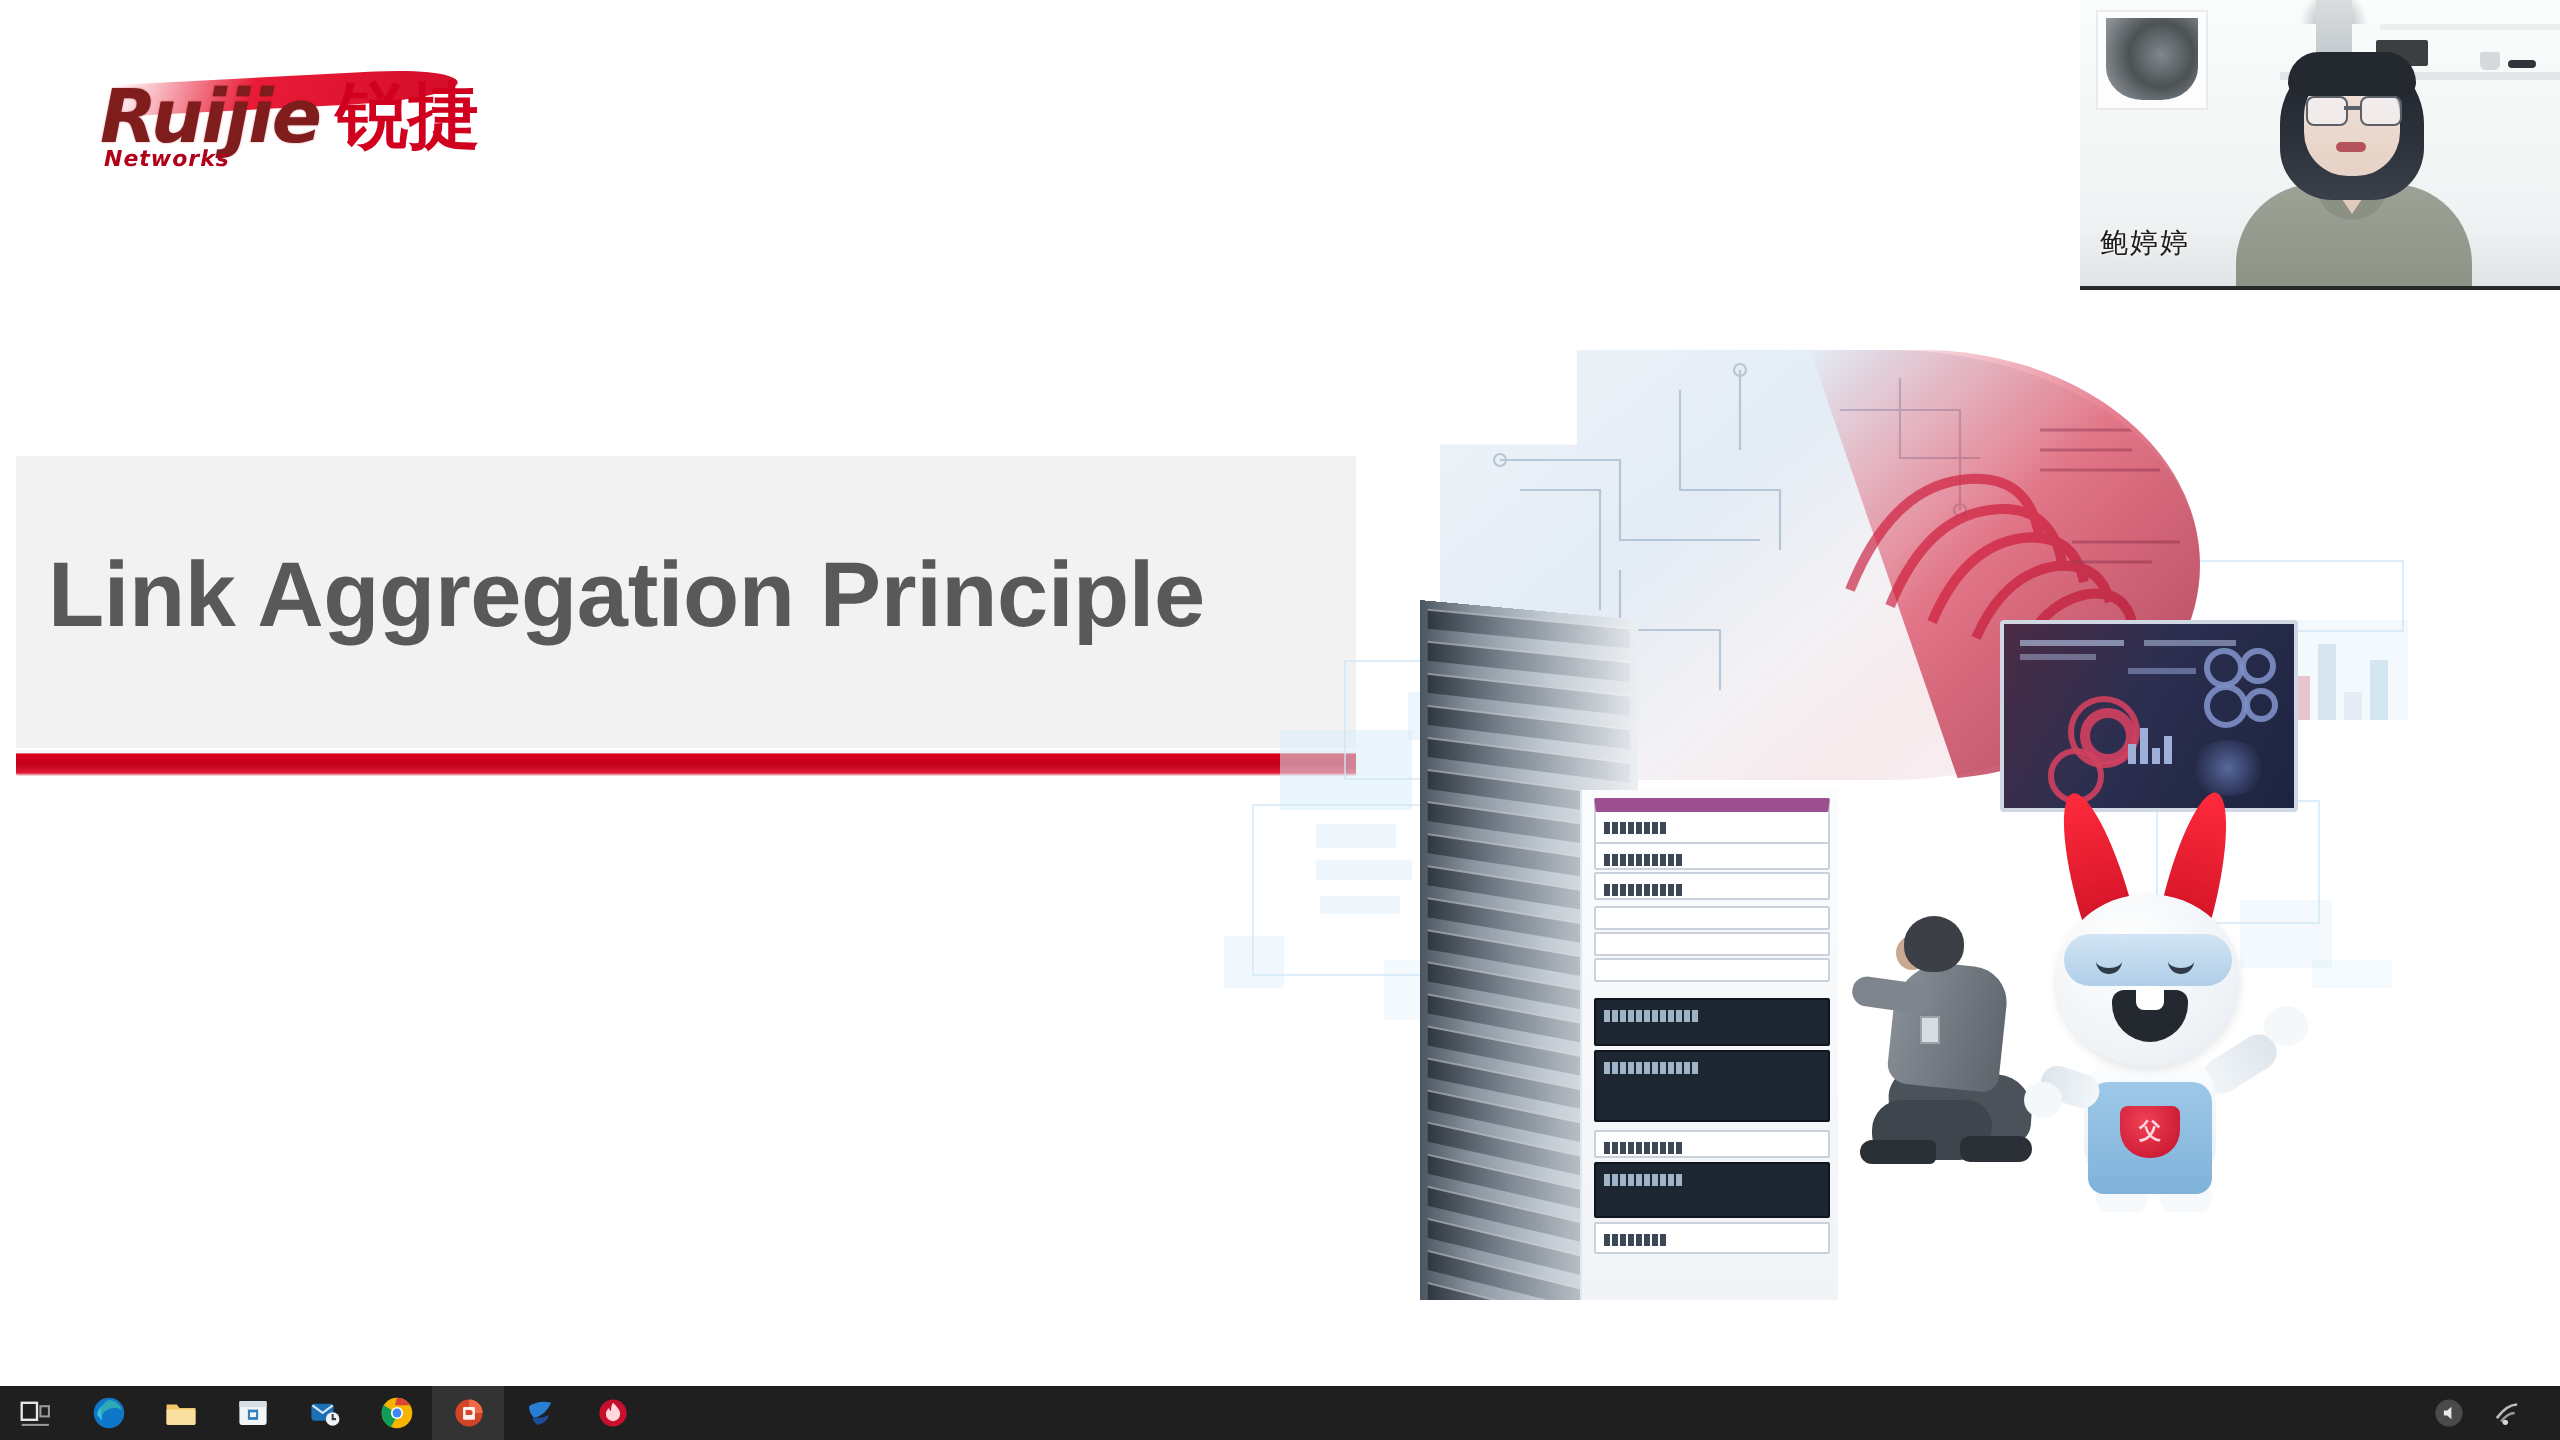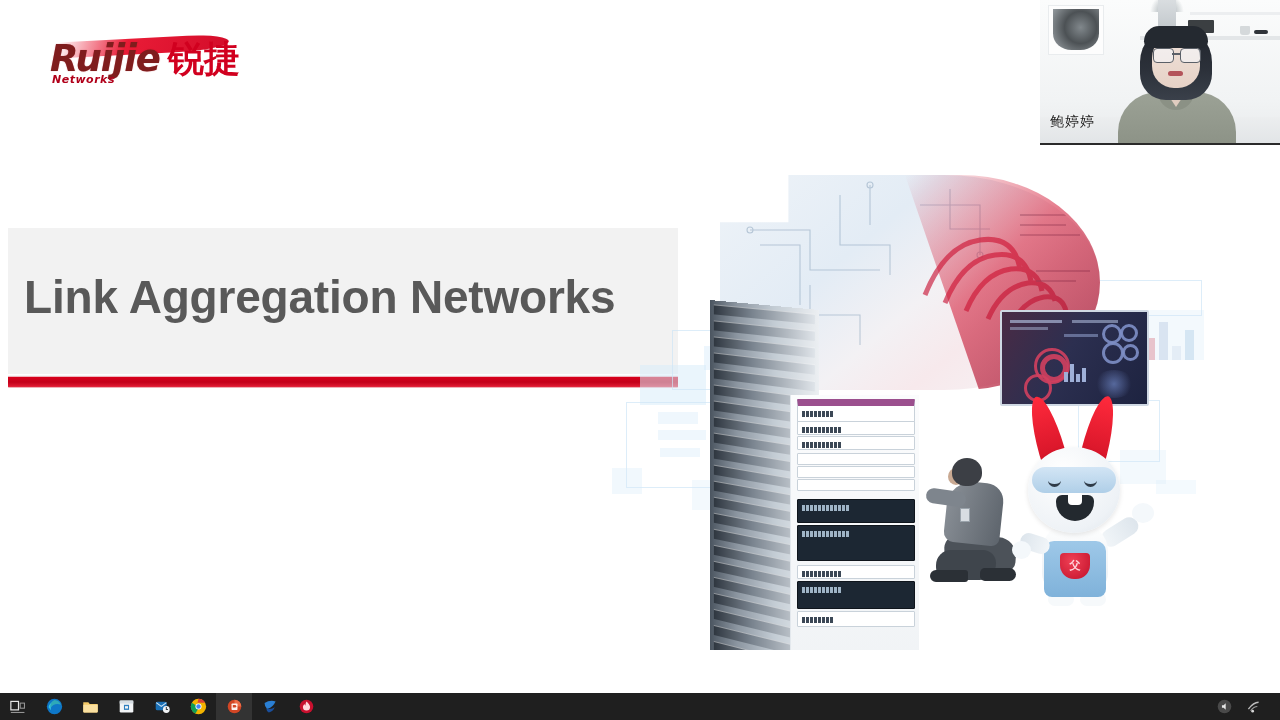--- a/index.html
+++ b/index.html
@@ -641,21 +641,21 @@
   <div id="slide">
 
     <div id="logo">
       <div class="logo-swoosh"></div>
       <div class="logo-word">Ruijie</div>
       <div class="logo-cn">锐捷</div>
       <div class="logo-sub">Networks</div>
     </div>
 
     <div id="title-box"></div>
-    <div id="title-text">Link Aggregation Networks</div>
+    <div id="title-text">Link Aggregation Principle</div>
     <div id="title-rule"></div>
 
     <div id="illus">
 
       <div class="bgchip" style="left:40px;  top:215px; width:66px; height:40px;"></div>
       <div class="bgchip" style="left:58px;  top:262px; width:40px; height:12px; opacity:.4;"></div>
       <div class="bgchip" style="left:58px;  top:280px; width:48px; height:10px; opacity:.4;"></div>
       <div class="bgchip outline" style="left:26px; top:252px; width:96px; height:84px;"></div>
       <div class="bgchip" style="left:60px;  top:298px; width:40px; height:9px;  opacity:.4;"></div>
       <div class="bgchip" style="left:12px;  top:318px; width:30px; height:26px; opacity:.35;"></div>

